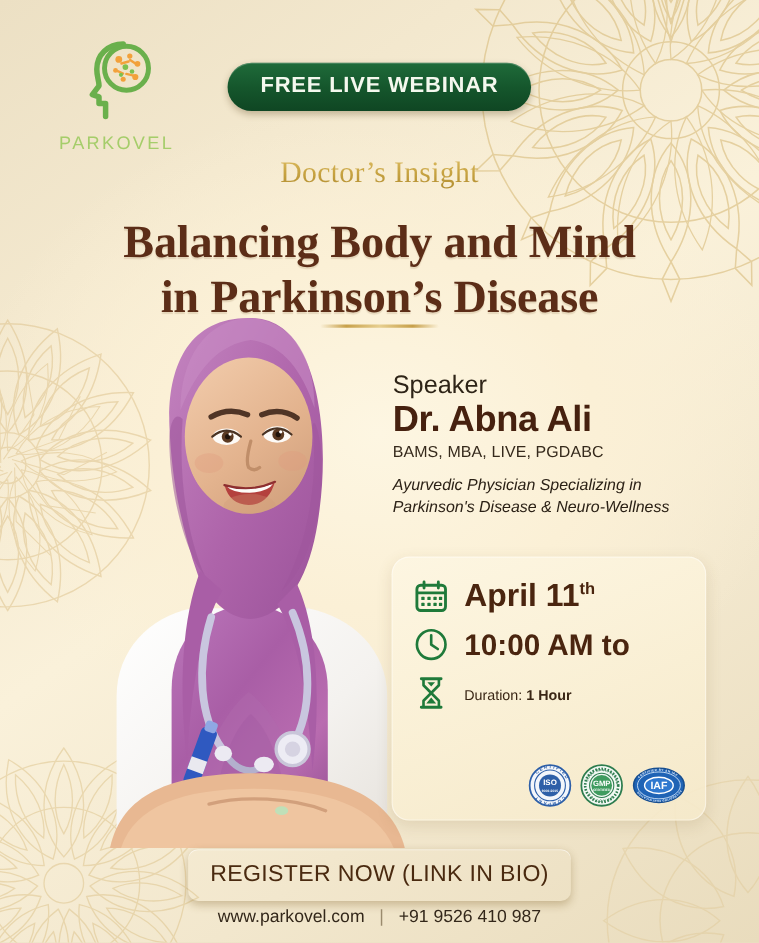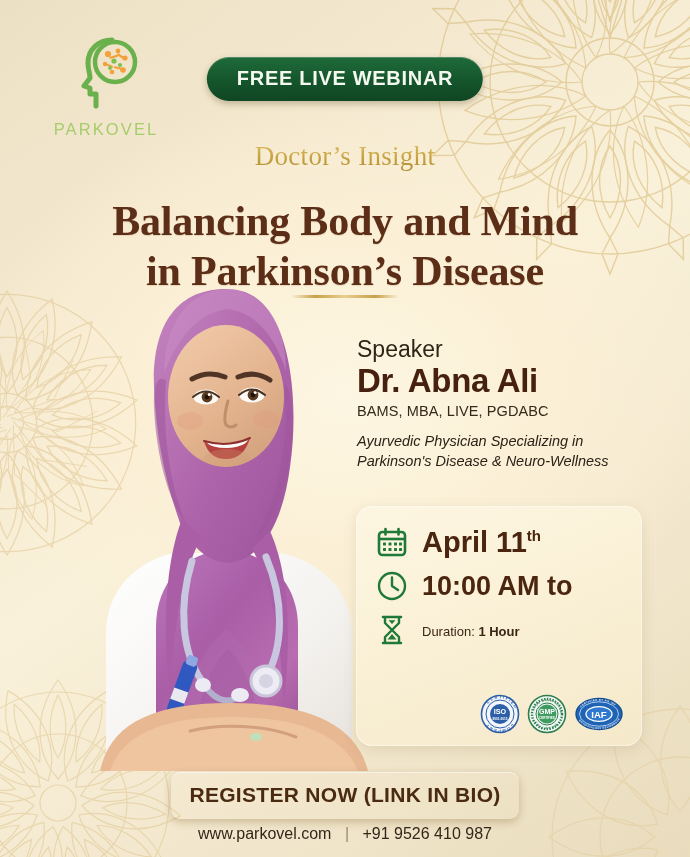--- a/index.html
+++ b/index.html
@@ -125,21 +125,21 @@
   #badges svg { display: block; }
 
   
   #cta {
     position: absolute; left: 50%; top: 772px;
     transform: translateX(-50%);
     width: 348px; padding: 11px 0 12px;
     text-align: center; border-radius: 9px;
     background: linear-gradient(180deg, #f0dc9a 0%, #d9b košik 0%, #dcb85e 18%, #c79f3e 52%, #e3c879 78%, #b8912f 100%);
     box-shadow: 0 3px 8px rgba(120,90,30,.32), inset 0 1px 0 rgba(255,255,255,.55);
-    color: #4a2a10; font-size: 21px; font-weight: 700; letter-spacing: .3px;
+    color: #4a2a10; font-size: 21px; font-weight: 400; letter-spacing: .3px;
     white-space: nowrap;
   }
 
   #footer {
     position: absolute; left: 0; right: 0; top: 825px;
     text-align: center; font-size: 16px; color: #33271a;
   }
   #footer .sep { color: #9a8a6d; margin: 0 9px; font-weight: 300; }
 </style>
 </head>

